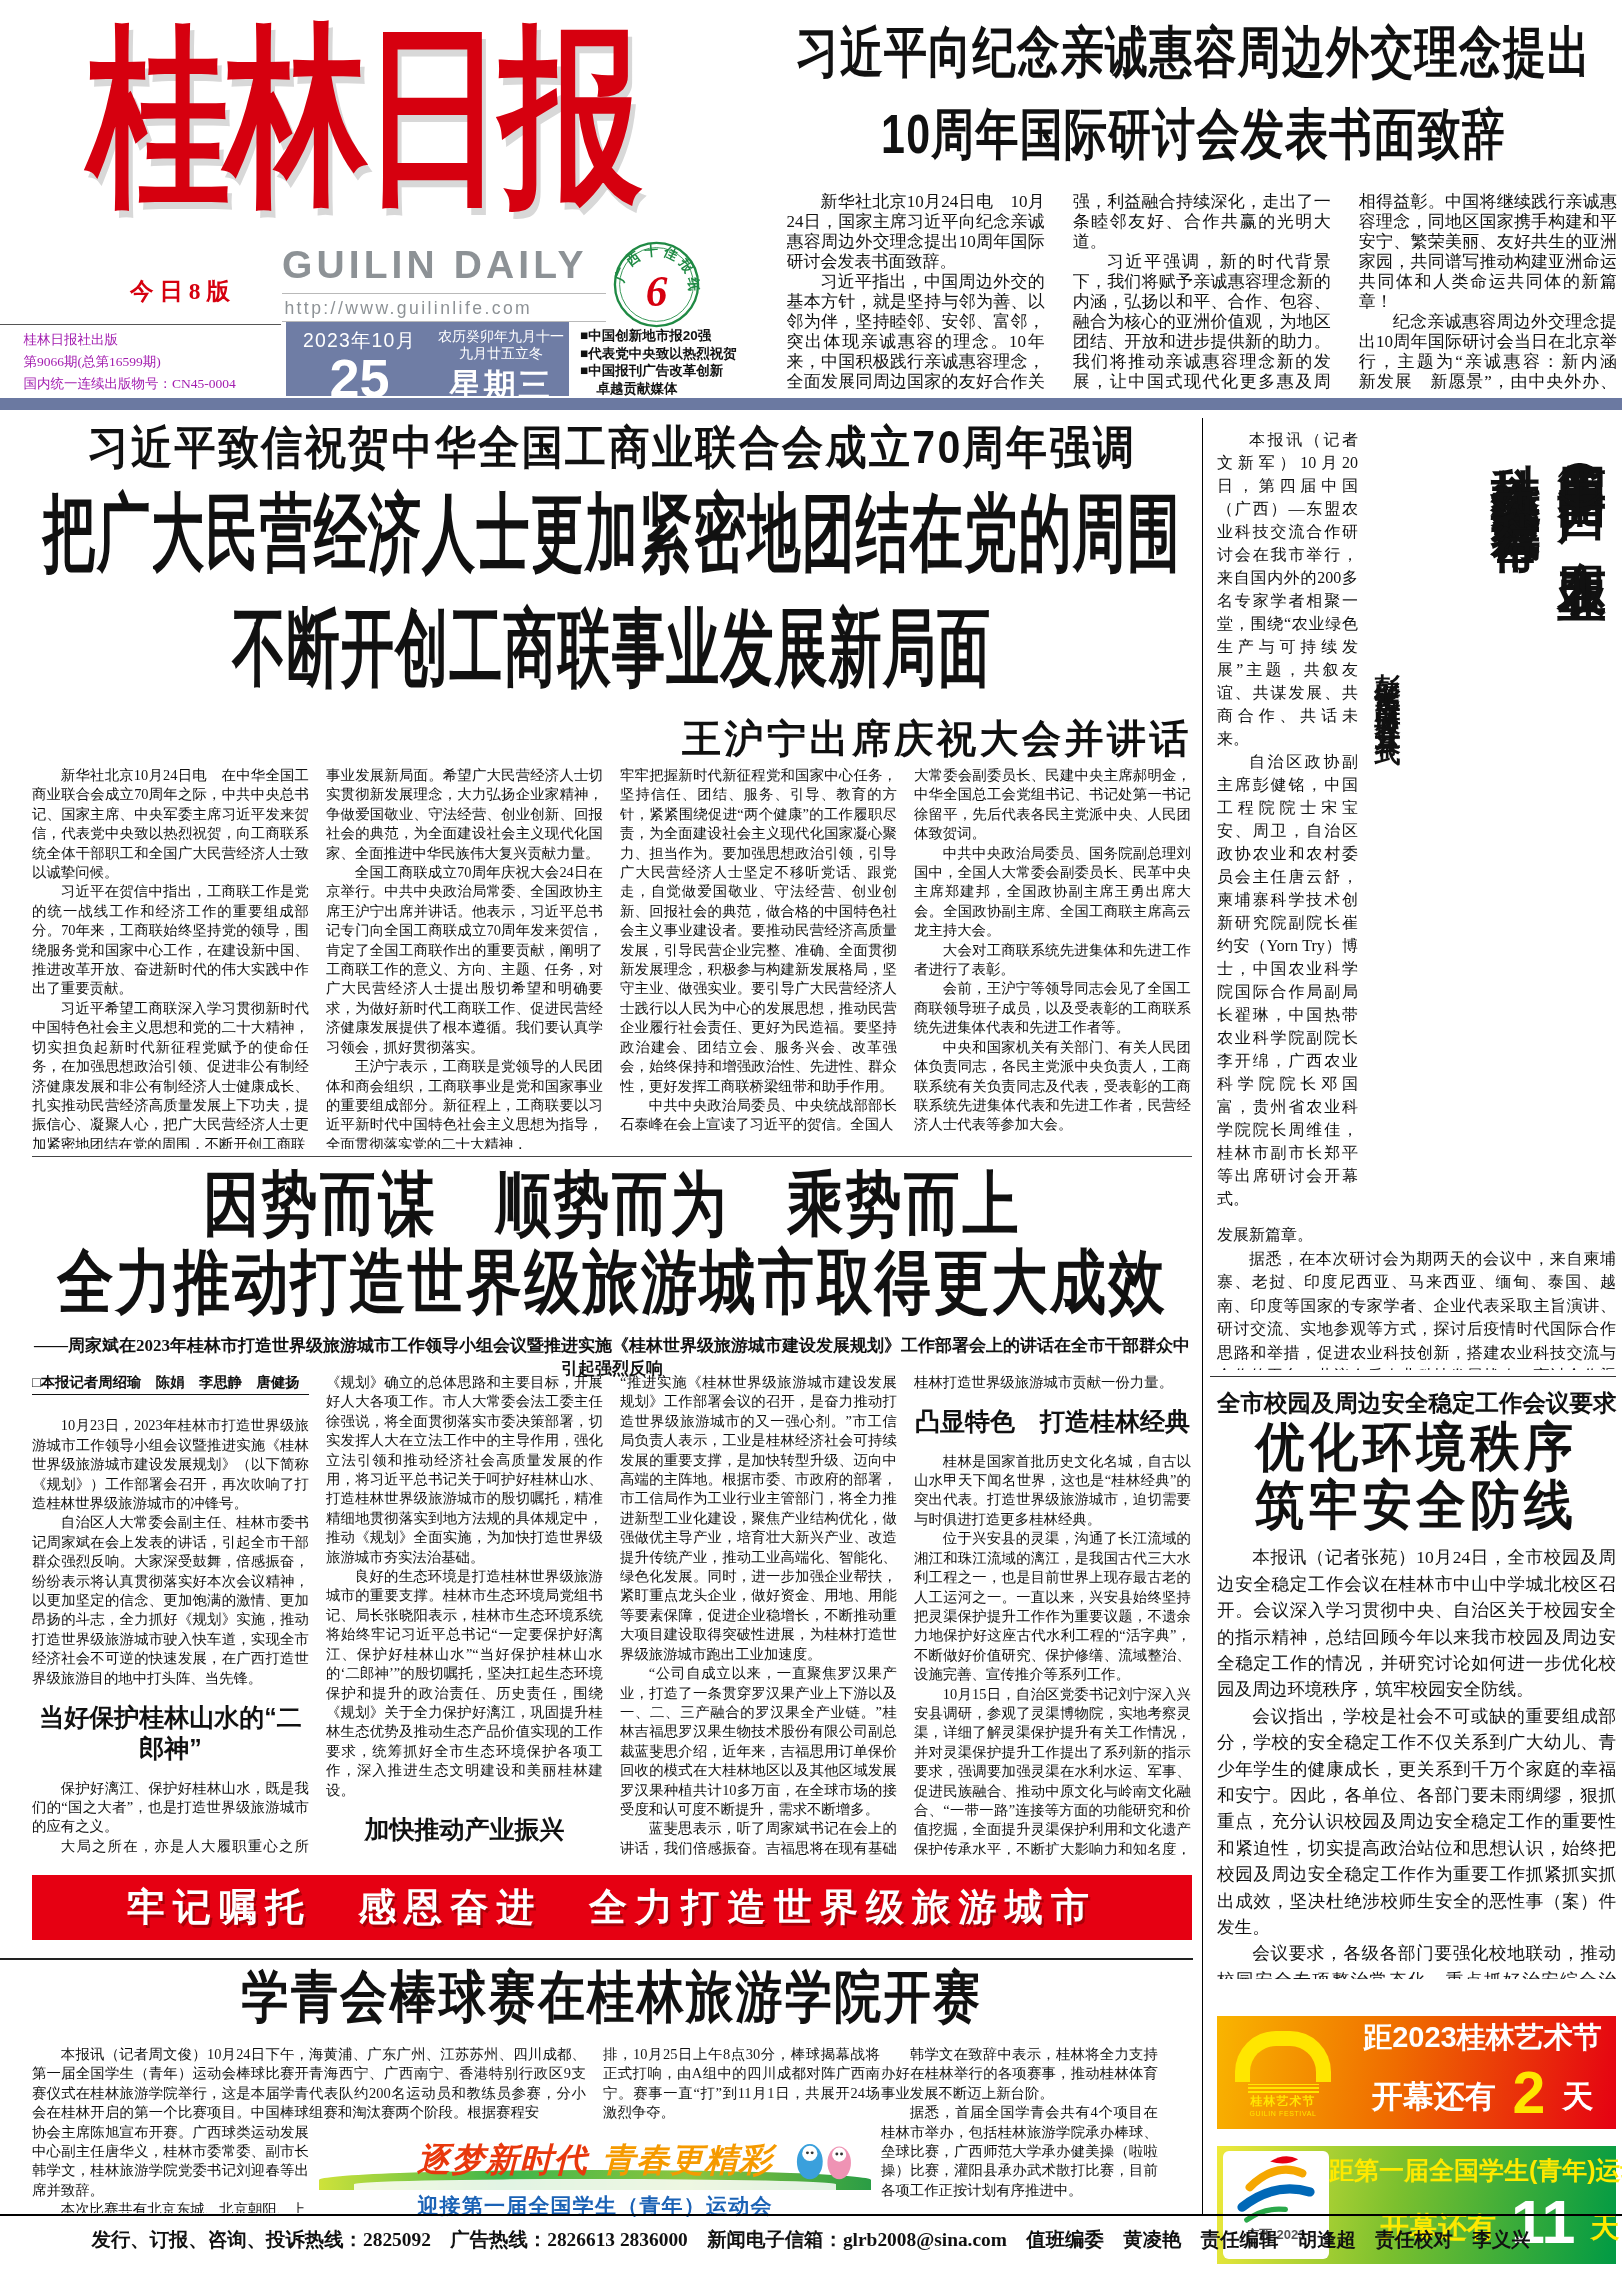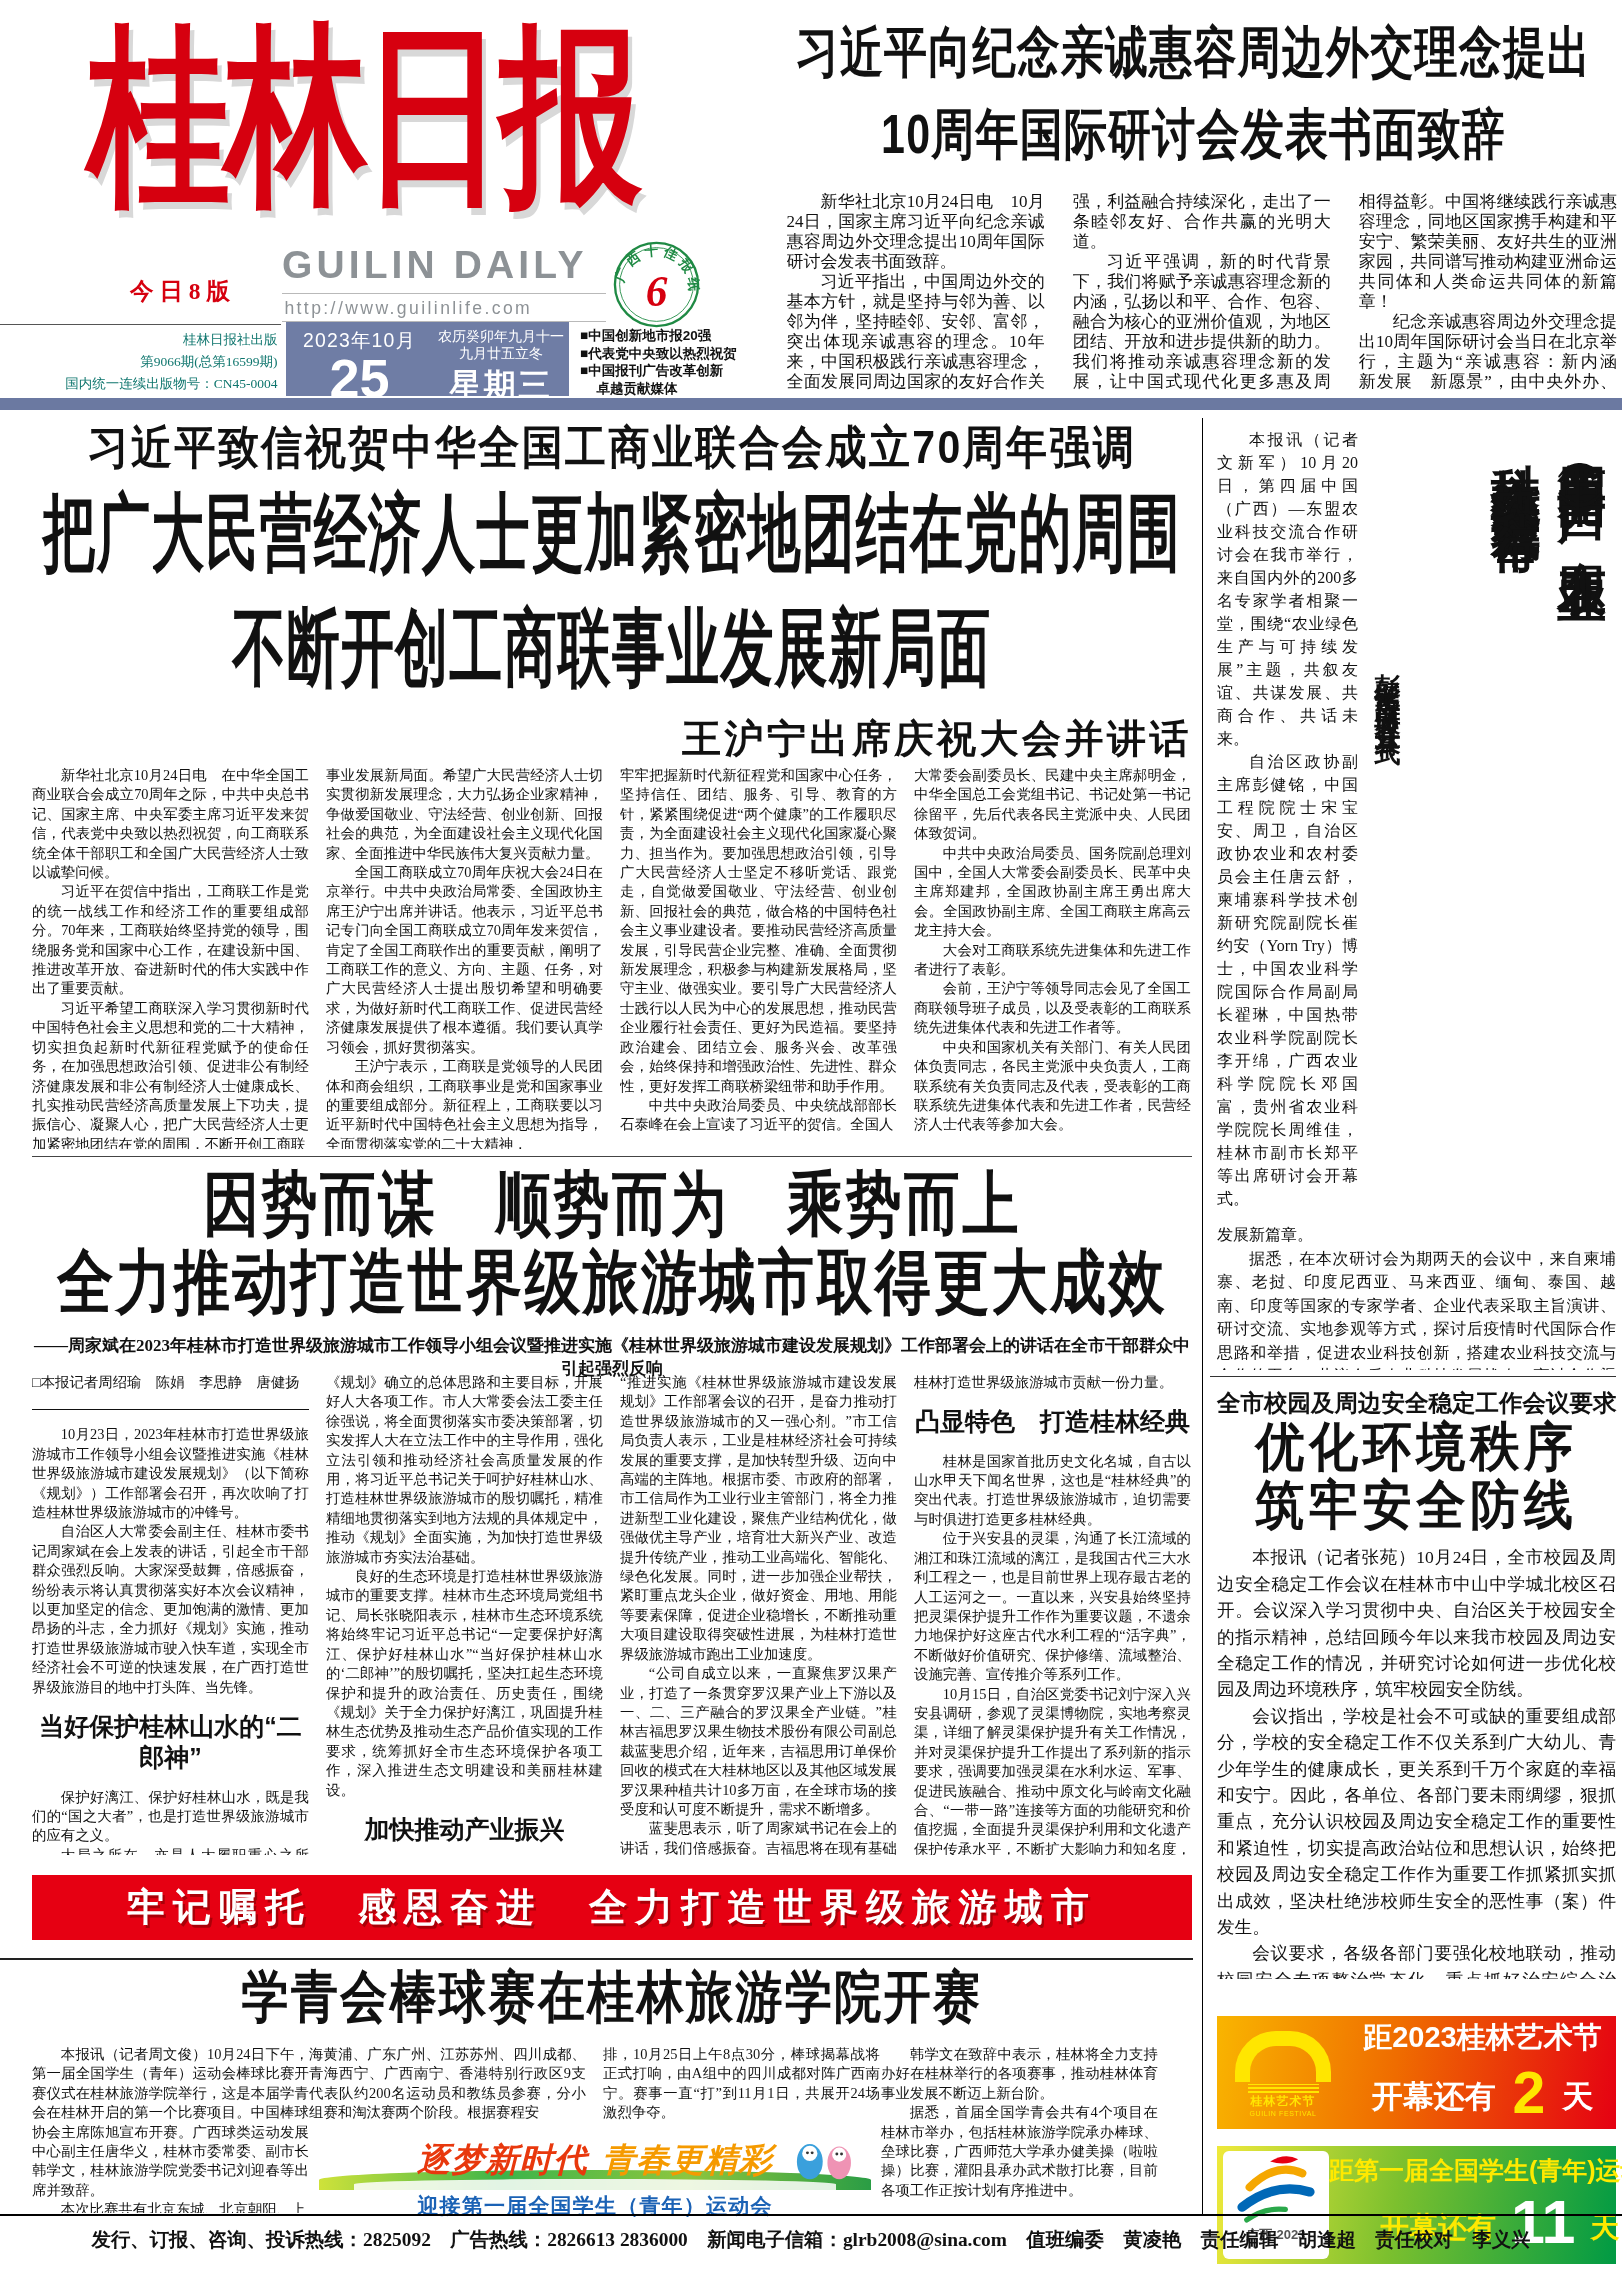--- a/index.html
+++ b/index.html
@@ -2,39 +2,39 @@
 <html style="font-size:9.4px"><head>
 <meta charset="utf-8">
 <style>
   html,body{margin:0;padding:0;background:#e8e8e8;}
   .page{position:relative;width:1622px;height:2273px;background:#ffffff;overflow:hidden;
         font-family:"Liberation Serif","DejaVu Serif",serif;color:#111;}
   .abs{position:absolute;}
   p{margin:0;}
   .para{text-indent:2em;text-align:justify;}
   .para.noindent{text-indent:0;}
-  .byline{font-family:"Liberation Sans","DejaVu Sans",sans-serif;font-weight:normal;text-indent:0;
-          border-bottom:1.8px solid #111;padding-bottom:17px;margin-bottom:15px;}
+  .byline{font-family:"Liberation Sans","DejaVu Sans",sans-serif;font-weight:bold;text-indent:0;
+          border-bottom:1.8px solid #111;padding-bottom:2px;margin-bottom:21px;}
   .col-subhead{font-family:"Liberation Sans","DejaVu Sans",sans-serif;font-weight:900;font-size:25px;
           text-align:center;text-indent:0;margin:14px 0;line-height:1.25;}
 
   
   .masthead{left:0;top:0;width:764px;height:398px;}
   .logo{left:88px;top:10.6px;font-size:182px;font-weight:900;color:#d6000f;letter-spacing:-5.9px;
         line-height:200px;transform:scale(.78,1.06);transform-origin:left top;
         text-shadow:5.3px 6.5px 0 #d8d8d8;white-space:nowrap;}
   .edition{left:130px;top:275px;font-size:23.5px;font-weight:bold;color:#d6000f;letter-spacing:5.9px;}
   .english{left:282px;top:243px;font-size:39px;font-weight:900;color:#8d9296;letter-spacing:4.1px;
            font-family:"Liberation Sans","DejaVu Sans",sans-serif;white-space:nowrap;}
   .urlbox{left:282px;top:293px;width:322px;font-size:17.6px;color:#8d9296;letter-spacing:2.4px;
           border-top:1.8px solid #b9b9b9;border-bottom:1.8px solid #b9b9b9;padding:3.5px 0 2.9px 2.4px;
           font-family:"Liberation Sans","DejaVu Sans",sans-serif;}
   .seal{left:612px;top:240px;}
   .mast-rule{left:0;top:324px;width:281px;height:1.2px;background:#555;}
-  .pubinfo{left:23.5px;top:329px;width:254px;text-align:right;font-size:13.5px;line-height:22px;color:#0f766e;}
+  .pubinfo{left:23.5px;top:329px;width:254px;font-size:13.5px;line-height:22px;color:#a21caf;}
   .datebox{left:286px;top:322px;width:283px;height:74px;background:#6f7da5;color:#fff;display:flex;
            font-family:"Liberation Sans","DejaVu Sans",sans-serif;}
   .datebox .dleft{width:147px;text-align:center;}
   .datebox .ym{font-size:19.4px;margin-top:4.7px;letter-spacing:1.2px;}
   .datebox .day{font-size:54px;font-weight:bold;line-height:48px;}
   .datebox .dright{width:136px;text-align:center;}
   .datebox .lunar{font-size:14px;line-height:17.6px;margin-top:5.9px;}
   .datebox .weekday{font-size:32px;font-weight:bold;margin-top:2.4px;letter-spacing:2.4px;}
   .awards{left:580px;top:327px;width:176px;font-size:13.5px;line-height:17.6px;font-weight:bold;
           font-family:"Liberation Sans","DejaVu Sans",sans-serif;}

